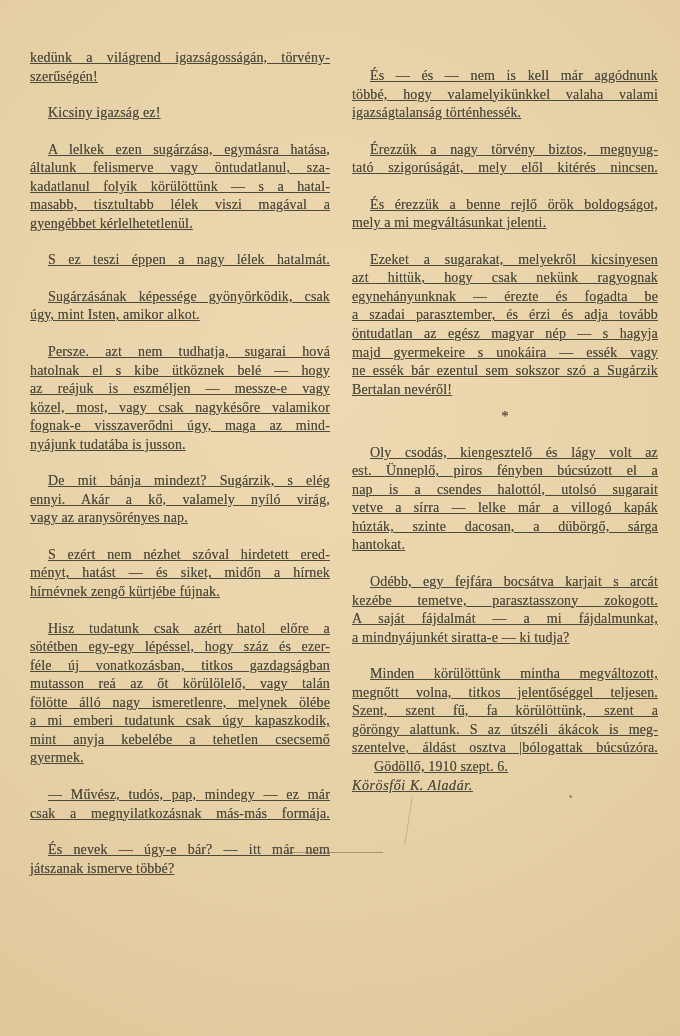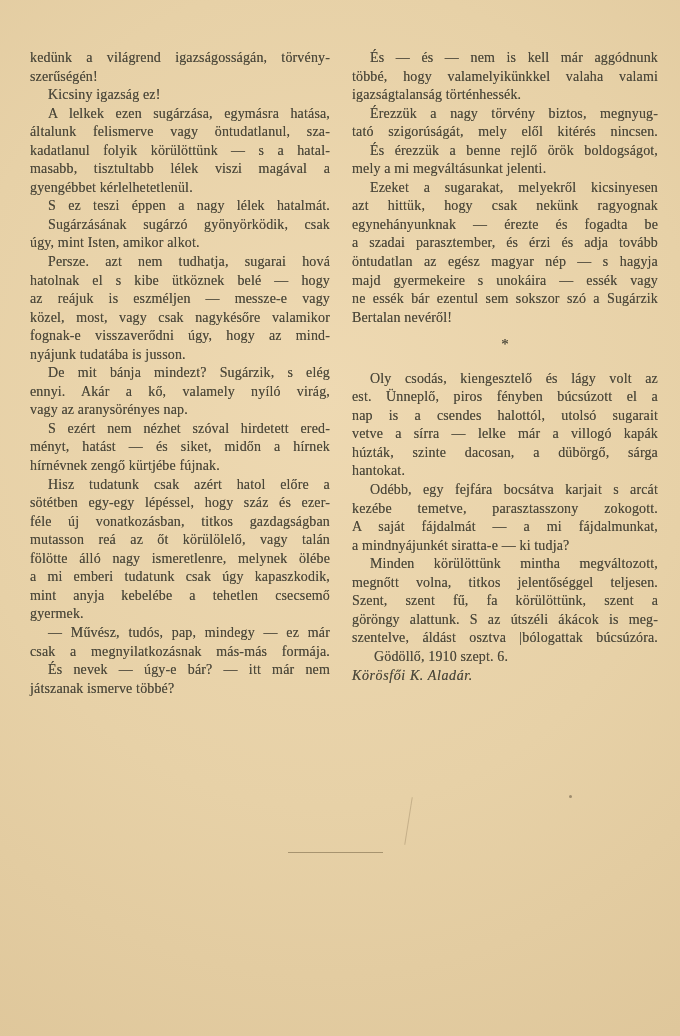--- a/index.html
+++ b/index.html
@@ -18,24 +18,24 @@
   .col {
     position: absolute;
     top: 49px;
     font-size: 14px;
     line-height: 18.55px;
     letter-spacing: 0.15px;
     text-shadow: 0 0 0.5px rgba(76,72,58,0.65);
   }
   .col-left  { left: 30px;  width: 300px; }
   .col-right { left: 352px; width: 306px; }
-  p.para { margin: 0; padding: 0; }
+  p.para { margin: 0; padding: 0; text-decoration: underline; }
   .pline { display: block; text-align: justify; text-align-last: justify; }
   .pline.lastline  { text-align-last: left; }
-  .pline.firstline { text-indent: 18px; }
+  .pline.firstline { text-indent: 18px; margin-top: 18px; }
   .separator {
     text-align: center;
     margin: 8px 0 16px 0;
     line-height: 18.55px;
     font-size: 15px;
   }
   .dateline { margin: 4px 0 0 0; text-indent: 22px; }
   .signature {
     margin: 14px 18px 0 0;
     text-align: left;
@@ -78,29 +78,29 @@
       <span class="pline firstline">A lelkek ezen sugárzása, egymásra hatása,</span>
       <span class="pline">általunk felismerve vagy öntudatlanul, sza-</span>
       <span class="pline">kadatlanul folyik körülöttünk — s a hatal-</span>
       <span class="pline">masabb, tisztultabb lélek viszi magával a</span>
       <span class="pline lastline">gyengébbet kérlelhetetlenül.</span>
     </p>
     <p class="para">
       <span class="pline firstline">S ez teszi éppen a nagy lélek hatalmát.</span>
     </p>
     <p class="para">
-      <span class="pline firstline">Sugárzásának sugárzó gyönyörködik, csak</span>
+      <span class="pline firstline">Sugárzásának képessége gyönyörködik, csak</span>
       <span class="pline lastline">úgy, mint Isten, amikor alkot.</span>
     </p>
     <p class="para">
       <span class="pline firstline">Persze. azt nem tudhatja, sugarai hová</span>
       <span class="pline">hatolnak el s kibe ütköznek belé — hogy</span>
       <span class="pline">az reájuk is eszméljen — messze-e vagy</span>
       <span class="pline">közel, most, vagy csak nagykésőre valamikor</span>
-      <span class="pline">fognak-e visszaverődni úgy, hogy az mind-</span>
+      <span class="pline">fognak-e visszaverődni úgy, maga az mind-</span>
       <span class="pline lastline">nyájunk tudatába is jusson.</span>
     </p>
     <p class="para">
       <span class="pline firstline">De mit bánja mindezt? Sugárzik, s elég</span>
       <span class="pline">ennyi. Akár a kő, valamely nyíló virág,</span>
       <span class="pline lastline">vagy az aranysörényes nap.</span>
     </p>
     <p class="para">
       <span class="pline firstline">S ezért nem nézhet szóval hirdetett ered-</span>
       <span class="pline">ményt, hatást — és siket, midőn a hírnek</span>

